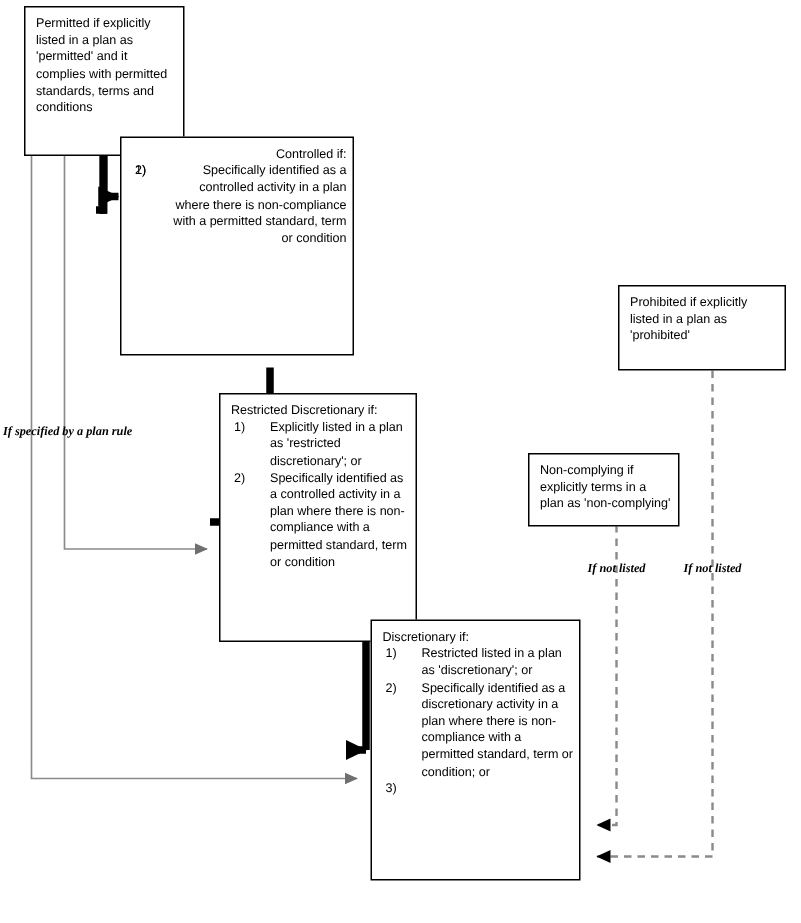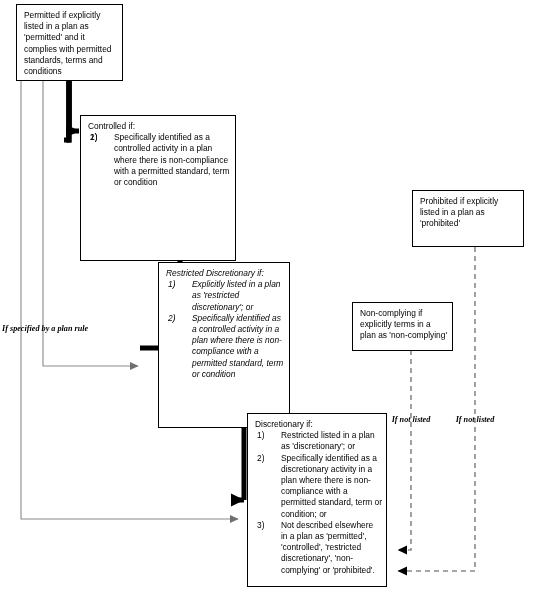--- a/index.html
+++ b/index.html
@@ -54,21 +54,20 @@
     position: absolute;
     font-family: "Liberation Serif", serif;
     font-style: italic;
     font-weight: bold;
     font-size: 8.2px;
     line-height: 10px;
     color: #000000;
     text-align: center;
     white-space: nowrap;
     z-index: 6;
-    margin-top: 41px;
   }
   svg.wires {
     position: absolute;
     left: 0;
     top: 0;
     width: 534px;
     height: 615px;
     z-index: 1;
   }
 </style>
@@ -128,42 +127,42 @@
 
     <g>
       <path d="M411,350 L411,550 L398,550" fill="none" stroke="#8a8a8a" stroke-width="1.6" stroke-dasharray="5,4" marker-end="url(#arrowDash)"></path>
     </g>
 
     <g>
       <path d="M475,238 L475,571 L398,571" fill="none" stroke="#8a8a8a" stroke-width="1.6" stroke-dasharray="5,4" marker-end="url(#arrowDash)"></path>
     </g>
   </svg>
 
-  <div class="box plain" style="left:16px; top:4px; width:107px; height:77px;">
+  <div class="box plain" style="left:16px; top:4px; width:107px; height:100px;">
     <div class="inner">
       <p>Permitted if explicitly listed in a plan as 'permitted' and it complies with permitted standards, terms and conditions</p>
     </div>
   </div>
 
-  <div class="box" style="left:80px; top:115px; width:156px; height:146px;">
+  <div class="box" style="left:80px; top:91px; width:156px; height:146px;text-align:right;">
     <div class="inner">
       <div class="head">Controlled if:</div>
       <ol class="numlist">
         <li>
           <span class="num">1)</span>
         </li>
         <li>
           <span class="num">2)</span>
           <span>Specifically identified as a controlled activity in a plan where there is non-compliance with a permitted standard, term or condition</span>
         </li>
       </ol>
     </div>
   </div>
 
-  <div class="box" style="left:158px; top:262px; width:132px; height:166px;font-style:italic;">
+  <div class="box" style="left:146px; top:262px; width:132px; height:166px;">
     <div class="inner">
       <div class="head">Restricted Discretionary if:</div>
       <ol class="numlist">
         <li>
           <span class="num">1)</span>
           <span>Explicitly listed in a plan as 'restricted discretionary'; or</span>
         </li>
         <li>
           <span class="num">2)</span>
           <span>Specifically identified as a controlled activity in a plan where there is non-compliance with a permitted standard, term or condition</span>
@@ -179,21 +178,20 @@
         <li>
           <span class="num">1)</span>
           <span>Restricted listed in a plan as 'discretionary'; or</span>
         </li>
         <li>
           <span class="num">2)</span>
           <span>Specifically identified as a discretionary activity in a plan where there is non-compliance with a permitted standard, term or condition; or</span>
         </li>
         <li>
           <span class="num">3)</span>
-          <span>Not described elsewhere in a plan as 'permitted', 'controlled', 'restricted discretionary', 'non-complying' or 'prohibited'.</span>
         </li>
       </ol>
     </div>
   </div>
 
   <div class="box plain" style="left:412px; top:190px; width:112px; height:57px;">
     <div class="inner">
       <p>Prohibited if explicitly listed in a plan as 'prohibited'</p>
     </div>
   </div>

